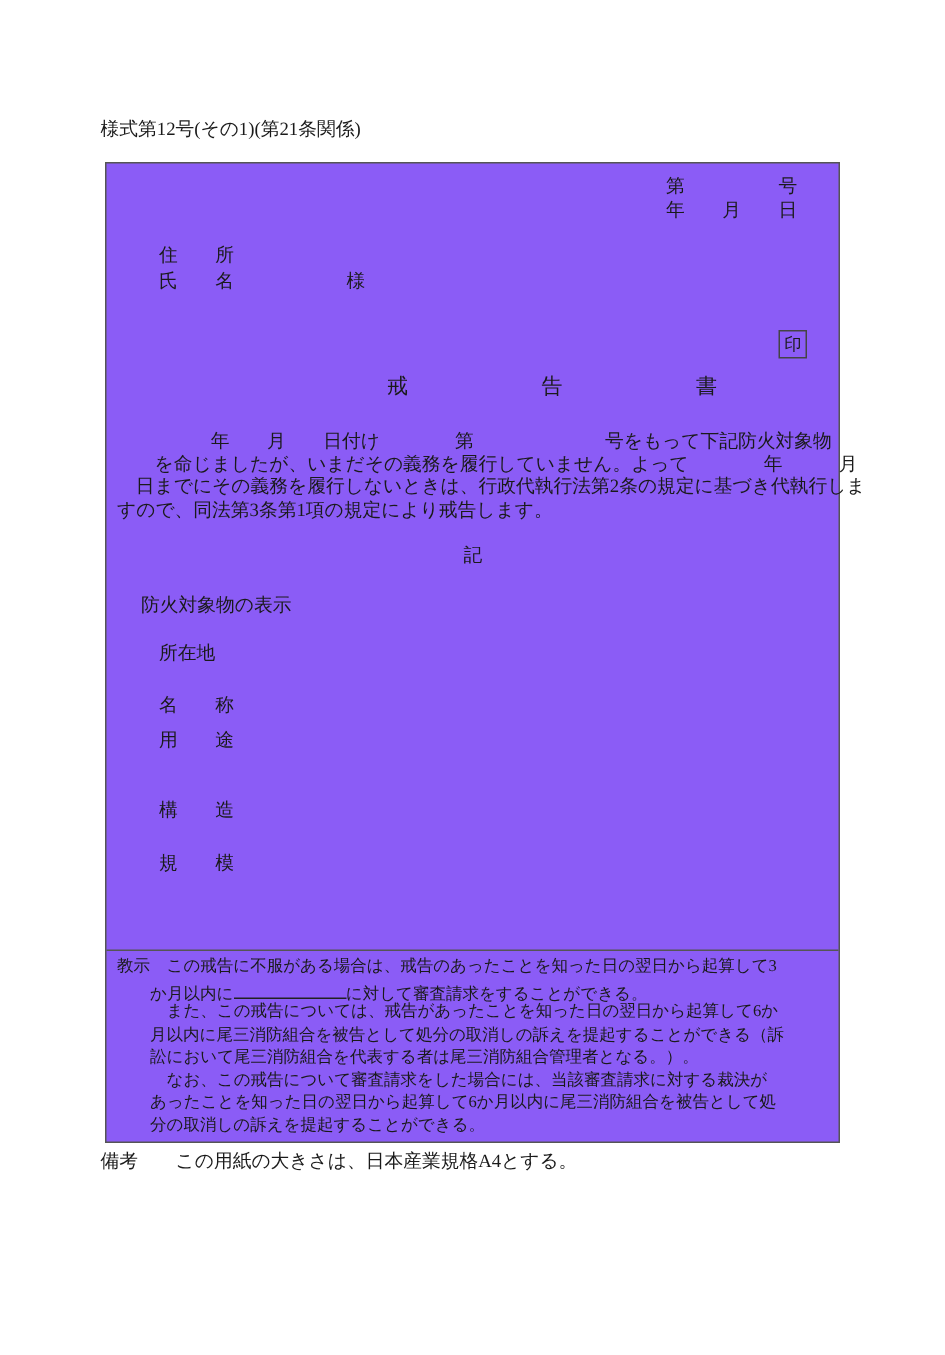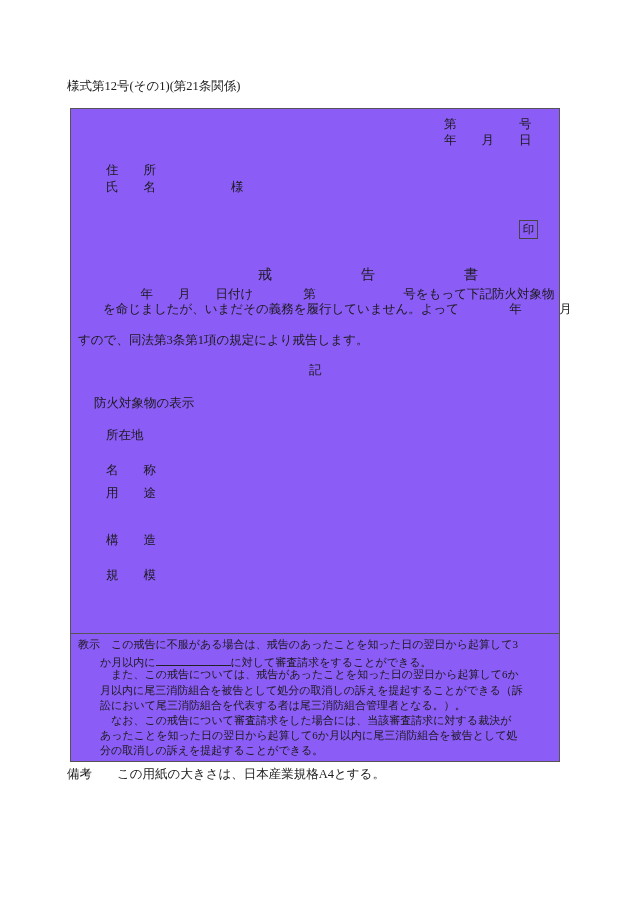--- a/index.html
+++ b/index.html
@@ -48,21 +48,20 @@
     font-size: 11.5px;
   }
   .doc-title {
     position: absolute;
     left: 187px;
     top: 142px;
     font-size: 14px;
     letter-spacing: 89px;
     white-space: pre;
     line-height: 1.1;
-    margin-top: 16px;
   }
   .kyoji { font-size: 11px; }
   .blank-underline {
     display: inline-block;
     width: 75px;
     height: 12px;
     border-bottom: 1px solid #222;
     vertical-align: baseline;
   }
 </style>
@@ -82,20 +81,21 @@
     <div class="line" style="left:35px; top:71px;">氏　　名　　　　　　様</div>
 
     <div class="seal-box">
       <span>印</span>
     </div>
 
     <div class="doc-title">戒告書</div>
 
     <div class="line" style="left:7px; top:178px;">　　　　　年　　月　　日付け　　　　第　　　　　　　号をもって下記防火対象物</div>
     <div class="line" style="left:7px; top:193px;">　　を命じましたが、いまだその義務を履行していません。よって　　　　年　　　月</div>
+    <div class="line" style="left:7px; top:208px;">　日までにその義務を履行しないときは、行政代執行法第2条の規定に基づき代執行しま</div>
     <div class="line" style="left:7px; top:224px;">すので、同法第3条第1項の規定により戒告します。</div>
 
     <div class="line" style="left:238px; top:254px;">記</div>
 
     <div class="line" style="left:23px; top:287px;">防火対象物の表示</div>
 
     <div class="line" style="left:35px; top:319px;">所在地</div>
     <div class="line" style="left:35px; top:354px;">名　　称</div>
     <div class="line" style="left:35px; top:377px;">用　　途</div>
     <div class="line" style="left:35px; top:424px;">構　　造</div>

